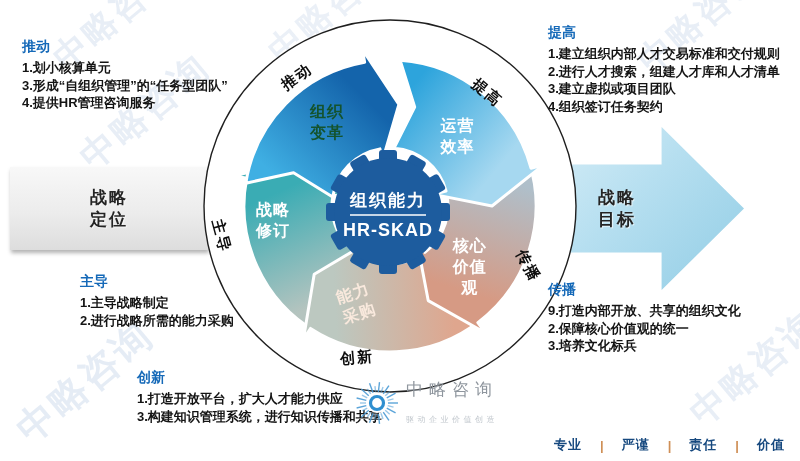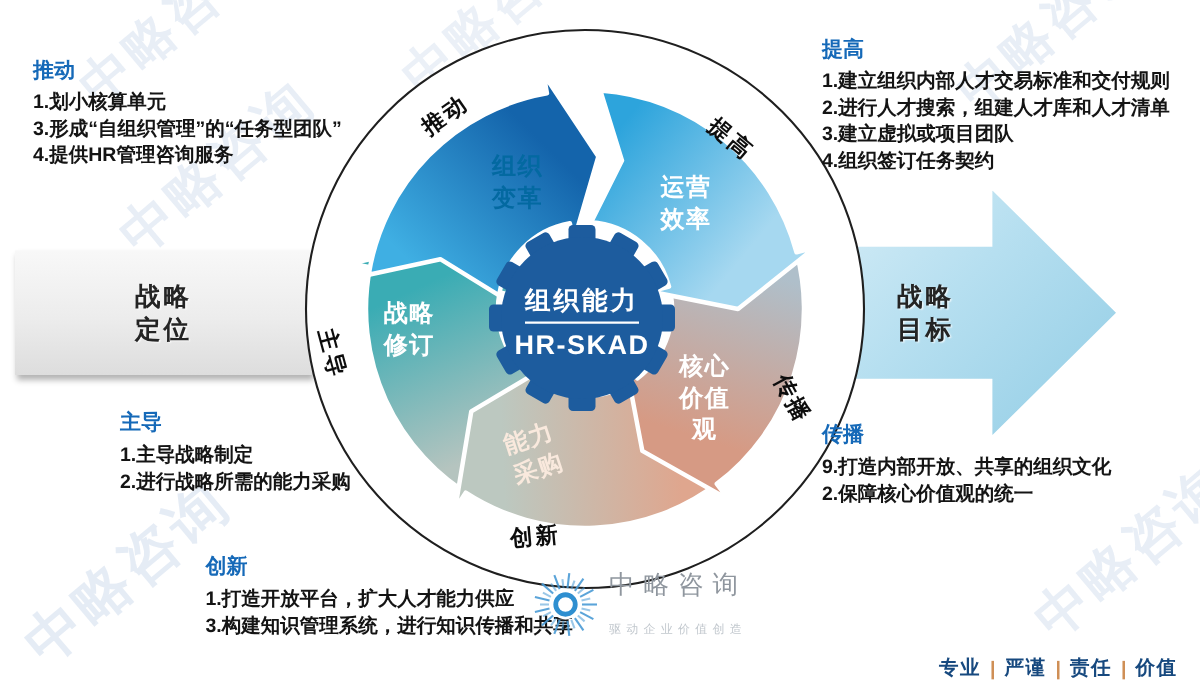--- a/index.html
+++ b/index.html
@@ -35,21 +35,21 @@
   
   .note{position:absolute;z-index:5;}
   .note-title{font-size:14px;font-weight:bold;color:#1569b8;margin-bottom:3px;}
   .note-item{font-size:13px;font-weight:bold;color:#141414;line-height:17.5px;white-space:nowrap;}
   
   .logo{position:absolute;z-index:5;left:352px;top:380px;display:flex;align-items:center;}
   .logo-text{margin-left:6px;}
   .logo-name{font-size:17px;color:#8f969e;letter-spacing:6px;line-height:18px;}
   .logo-tagline{font-size:8px;color:#c2c8ce;letter-spacing:3.5px;margin-top:15px;}
   
-  .footer{position:absolute;z-index:5;right:15px;top:436px;display:flex;align-items:center;}
+  .footer{position:absolute;z-index:5;right:15px;top:436px;display:flex;align-items:center;gap:12px;}
   .footer-value{font-size:13px;font-weight:bold;color:#17497f;letter-spacing:1px;}
   .footer-sep{font-size:13px;font-weight:bold;color:#cf8f56;margin:0 6px;}
 </style>
 </head>
 <body>
 
 <div class="stage">
 
   <div id="watermark-layer">
       <div class="wm" style="left: 115px; top: 15px; font-size: 34px; opacity: 0.9;">中略咨询</div>
@@ -122,21 +122,21 @@
   <div id="overlay-labels">
       <div class="seg-label" style="left: 272.88px; top: 220.381px; color: rgb(255, 255, 255);">战略
 修订</div>
       <div class="seg-label" style="left: 356.466px; top: 303.388px; color: rgb(249, 233, 221); transform: translate(-50%, -50%) rotate(-18deg);">能力
 采购</div>
       <div class="seg-label" style="left: 469.864px; top: 266.182px; color: rgb(255, 255, 255);">核心
 价值
 观</div>
       <div class="seg-label" style="left: 457.382px; top: 136.224px; color: rgb(255, 255, 255);">运营
 效率</div>
-      <div class="seg-label" style="left: 345px; top: 122.143px; color: #0369a1;">组织
+      <div class="seg-label" style="left: 327px; top: 122.143px; color: #14532d;">组织
 变革</div>
       <div class="ring-label" style="left: 297px; top: 77px; transform: translate(-50%, -50%) rotate(-35deg);">推动</div>
       <div class="ring-label" style="left: 487px; top: 93px; transform: translate(-50%, -50%) rotate(40deg);">提高</div>
       <div class="ring-label" style="left: 528px; top: 266px; transform: translate(-50%, -50%) rotate(62deg);">传播</div>
       <div class="ring-label" style="left: 357px; top: 358px; transform: translate(-50%, -50%) rotate(-5deg);">创新</div>
       <div class="ring-label" style="left: 221px; top: 236px; transform: translate(-50%, -50%) rotate(75deg);">主导</div>
     </div>
 
   <div class="note" style="left:22px;top:38px">
       <div class="note-title">推动</div>
@@ -148,20 +148,21 @@
       <div class="note-title">提高</div>
       <div class="note-item">1.建立组织内部人才交易标准和交付规则</div>
       <div class="note-item">2.进行人才搜索，组建人才库和人才清单</div>
       <div class="note-item">3.建立虚拟或项目团队</div>
       <div class="note-item">4.组织签订任务契约</div>
     </div>
   <div class="note" style="left:548px;top:281px">
       <div class="note-title">传播</div>
       <div class="note-item">9.打造内部开放、共享的组织文化</div>
       <div class="note-item">2.保障核心价值观的统一</div>
+      <div class="note-item">3.培养文化标兵</div>
     </div>
   <div class="note" style="left:80px;top:273px">
       <div class="note-title">主导</div>
       <div class="note-item">1.主导战略制定</div>
       <div class="note-item">2.进行战略所需的能力采购</div>
     </div>
   <div class="note" style="left:137px;top:369px">
       <div class="note-title">创新</div>
       <div class="note-item">1.打造开放平台，扩大人才能力供应</div>
       <div class="note-item">3.构建知识管理系统，进行知识传播和共享</div>

